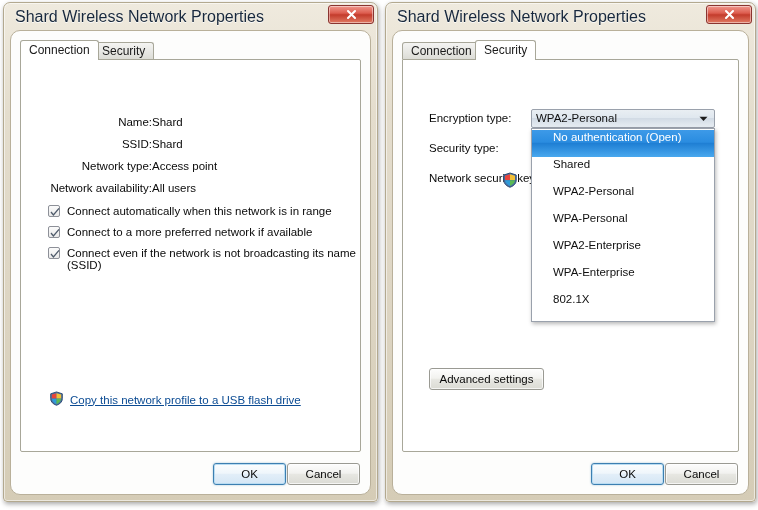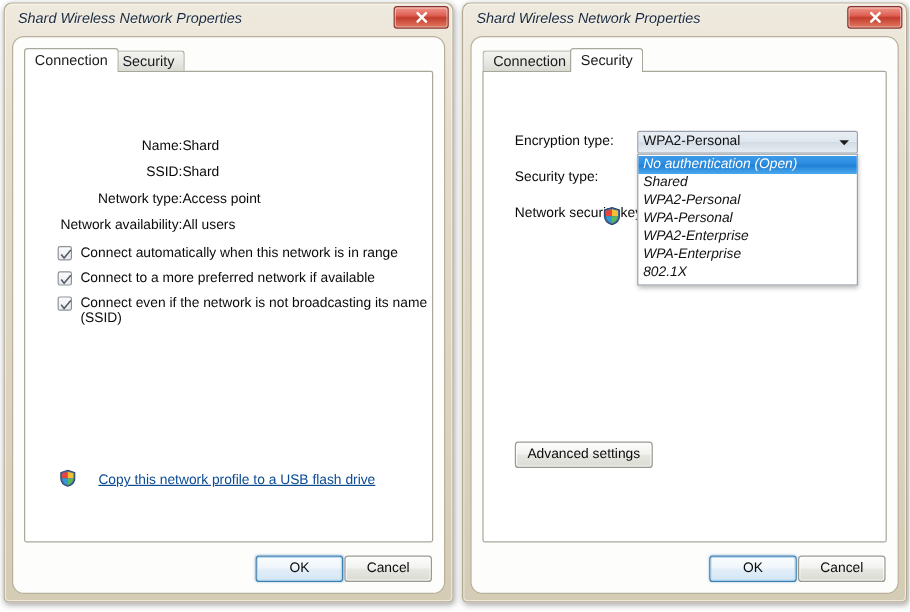--- a/index.html
+++ b/index.html
@@ -22,26 +22,25 @@
     position: absolute;
     border-radius: 7px 7px 4px 4px;
     background: linear-gradient(180deg,#efeade 0%,#e4ddcd 22%,#ded6c4 55%,#d5ccb6 100%);
     border: 1px solid #b3a98f;
     box-shadow: 0 0 0 1px rgba(255,255,255,.55) inset, 1px 2px 5px rgba(0,0,0,.35);
     padding: 0;
   }
   .win-title {
     height: 26px;
     padding: 5px 0 0 11px;
-    font-size: 12px;
+    font-size: 16px;
     color: #18283c;
     white-space: nowrap;
     text-shadow: 0 1px 0 rgba(255,255,255,.8);
     user-select: none;
-    font-style: italic;
   }
   .close-btn {
     position: absolute;
     top: 2px; right: 3px;
     width: 46px; height: 19px;
     border-radius: 3px;
     border: 1px solid #8a3430;
     background: linear-gradient(180deg,#f0998e 0%,#dd5d4f 42%,#c33c2c 52%,#e17a63 100%);
     box-shadow: 0 0 0 1px rgba(255,255,255,.45) inset;
     display: flex; align-items: center; justify-content: center;
@@ -128,21 +127,21 @@
   .profile-link {
     position: absolute;
     left: 28px; top: 331px;
     display: flex; align-items: center;
     font-size: 11.5px;
     cursor: pointer;
   }
   .profile-link .lbl {
     color: #0b4b93;
     text-decoration: underline;
-    margin-left: 18px;
+    margin-left: 6px;
   }
 
   
   .sec-labels {
     position: absolute;
     left: 26px; top: 52px;
     font-size: 11.5px;
     color: #0a0a0a;
   }
   .sec-row { height: 30px; }
@@ -171,28 +170,27 @@
     position: absolute;
     left: 128px; top: 68px;
     width: 184px;
     background: #ffffff;
     border: 1px solid #9aa1ac;
     box-shadow: 1px 2px 4px rgba(0,0,0,.28);
     z-index: 20;
     padding: 1px 0 2px 0;
   }
   .dd-item {
-    height: 15px;
+    height: 27px;
     line-height: 14.6px;
     font-size: 11.5px;
     color: #101010;
-    padding: 0 4px;
+    padding: 0 21px;
     white-space: nowrap;
     cursor: pointer;
-    font-style: italic;
   }
   .dd-item.sel {
     background: linear-gradient(180deg,#3d9ae8 0%,#2a8ce0 45%,#1f7fd4 50%,#49a8ee 100%);
     color: #ffffff;
   }
 
   .shield-sec {
     position: absolute;
     left: 99px; top: 112px;
   }

